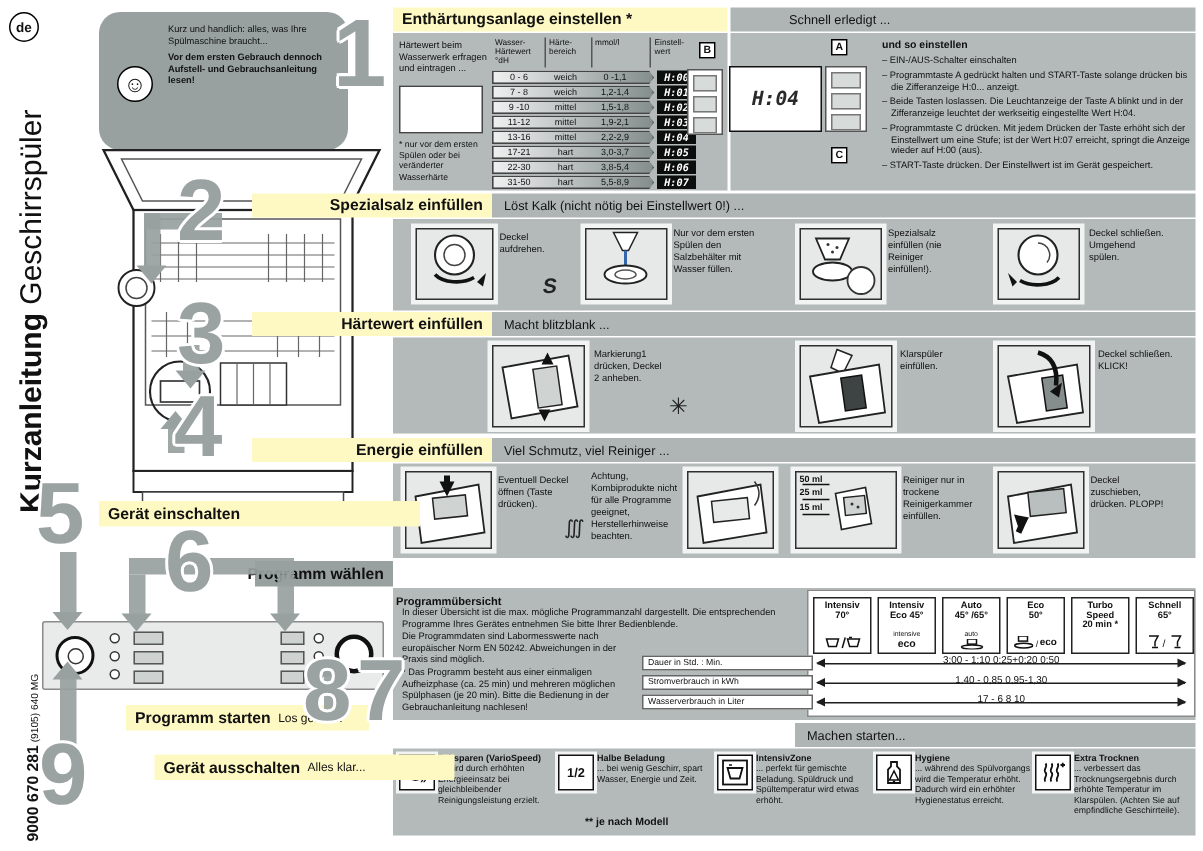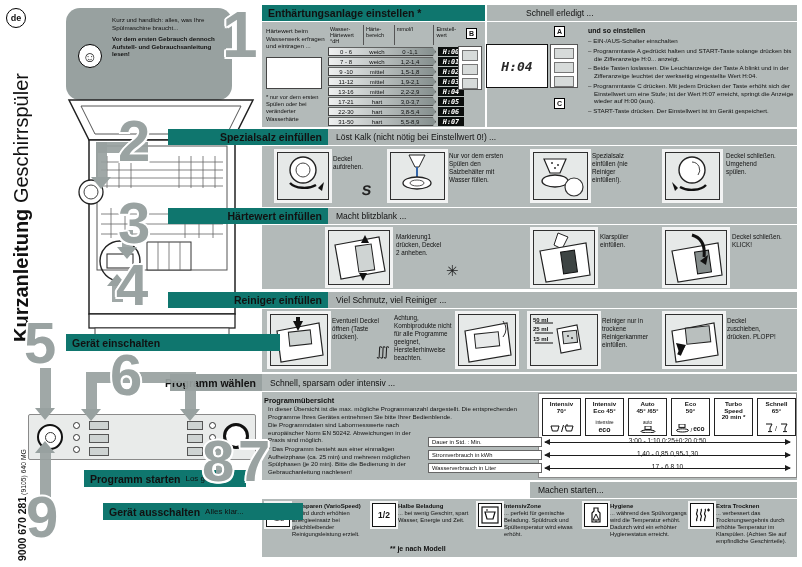--- a/index.html
+++ b/index.html
@@ -4,21 +4,21 @@
 <style>
   html,body{margin:0;padding:0;background:#fff;}
   .page{position:relative;width:802px;height:567px;background:#fff;overflow:hidden;
         font-family:"Liberation Sans",sans-serif;color:#111;}
   .abs{position:absolute;box-sizing:border-box;}
   
   .num{position:absolute;font-weight:bold;font-size:58px;line-height:.85;color:#9aa3a2;
        text-shadow:-2px 0 #fff,2px 0 #fff,0 -2px #fff,0 2px #fff,-1.5px -1.5px #fff,1.5px -1.5px #fff,-1.5px 1.5px #fff,1.5px 1.5px #fff;
        z-index:30;}
   
-  .bar{background:#0f766e;display:flex;align-items:center;gap:5px;padding:0 6px;z-index:20;}
+  .bar{background:#fef9c3;display:flex;align-items:center;gap:5px;padding:0 6px;z-index:20;}
   .bar .t{font-weight:bold;font-size:10.5px;white-space:nowrap;}
   .bar .s{font-size:8px;white-space:nowrap;}
   .band{background:#aeb5b4;font-size:8.5px;display:flex;align-items:center;padding:0 8px;z-index:20;}
   .panel{background:#b3bab9;}
   .imgbox{background:#e6e9e8;border:1px solid #2f2f2f;box-shadow:0 0 0 3px #f2f3f3;}
   .cap{font-size:6.3px;line-height:1.28;}
   .t6{font-size:6.2px;line-height:1.22;}
   .b{font-weight:bold;}
   .chip{background:#0b0e0d;color:#fff;font-family:"DejaVu Sans Mono",monospace;font-style:italic;
         font-weight:bold;font-size:6.8px;display:flex;align-items:center;justify-content:center;}
@@ -344,21 +344,21 @@
     <svg width="60" height="53" viewBox="0 0 60 53">
         <polygon points="6,20 52,12 56,44 12,51" fill="#fff" stroke="#222" stroke-width="1.2"></polygon>
         <rect x="30" y="20" width="14" height="22" transform="rotate(-8 37 31)" fill="#868e8d" stroke="#111"></rect>
         <path d="M26 4 q14 4 12 22" fill="none" stroke="#111" stroke-width="3"></path>
         <polygon points="34,30 42,24 40,34" fill="#111"></polygon>
       </svg>
   </div>
   <div class="abs cap" style="left:732px;top:233px;width:50px;">Deckel schließen. KLICK!</div>
 
   <div class="bar abs" style="left:168px;top:292px;width:160px;height:16px;justify-content:flex-end;">
-    <span class="t">Reiniger einfüllen</span>
+    <span class="t">Energie einfüllen</span>
   </div>
   <div class="band abs" style="left:328px;top:292px;width:469px;height:16px;">
     <span>Viel Schmutz, viel Reiniger ...</span>
   </div>
   <div class="panel abs" style="left:262px;top:309px;width:535px;height:63px;"></div>
 
   <div class="imgbox abs" style="left:270px;top:314px;width:58px;height:52px;">
     <svg width="56" height="50" viewBox="0 0 56 50">
         <polygon points="6,16 48,8 52,40 10,47" fill="#fff" stroke="#222" stroke-width="1.2"></polygon>
         <rect x="18" y="16" width="22" height="14" transform="rotate(-6 29 23)" fill="#cfd4d3" stroke="#222"></rect>
@@ -403,23 +403,20 @@
   </div>
   <div class="abs cap" style="left:727px;top:317px;width:52px;">Deckel zuschieben, drücken. PLOPP!</div>
 
   <div class="bar abs" style="left:66px;top:334px;width:214px;height:17px;">
     <span class="t">Gerät einschalten</span>
   </div>
 
   <div class="bar abs" style="left:170px;top:374px;width:92px;height:17px;justify-content:flex-end;background:#98a1a0;">
     <span class="t">Programm wählen</span>
   </div>
-  <div class="band abs" style="left:262px;top:374px;width:535px;height:17px;">
-    <span>Schnell, sparsam oder intensiv ...</span>
-  </div>
 
   <div class="abs" style="left:28px;top:414px;width:228px;height:46px;background:#e9ebea;border:1px solid #8a8a8a;border-radius:2px;z-index:10;">
     <div class="abs" style="left:8px;top:9px;width:26px;height:26px;border:2.6px solid #111;border-radius:50%;background:#fff;display:flex;align-items:center;justify-content:center;">
       <div style="width:9px;height:9px;border:1.6px solid #333;border-radius:50%;"></div>
     </div>
     <div class="abs" style="left:44px;top:7px;width:7px;height:7px;border:1.4px solid #333;border-radius:50%;background:#fff;"></div>
     <div class="abs" style="left:44px;top:19px;width:7px;height:7px;border:1.4px solid #333;border-radius:50%;background:#fff;"></div>
     <div class="abs" style="left:44px;top:31px;width:7px;height:7px;border:1.4px solid #333;border-radius:50%;background:#fff;"></div>
     <div class="abs" style="left:60px;top:6px;width:20px;height:9px;background:#ced3d2;border:1px solid #555;"></div>
     <div class="abs" style="left:60px;top:19px;width:20px;height:9px;background:#ced3d2;border:1px solid #555;"></div>

